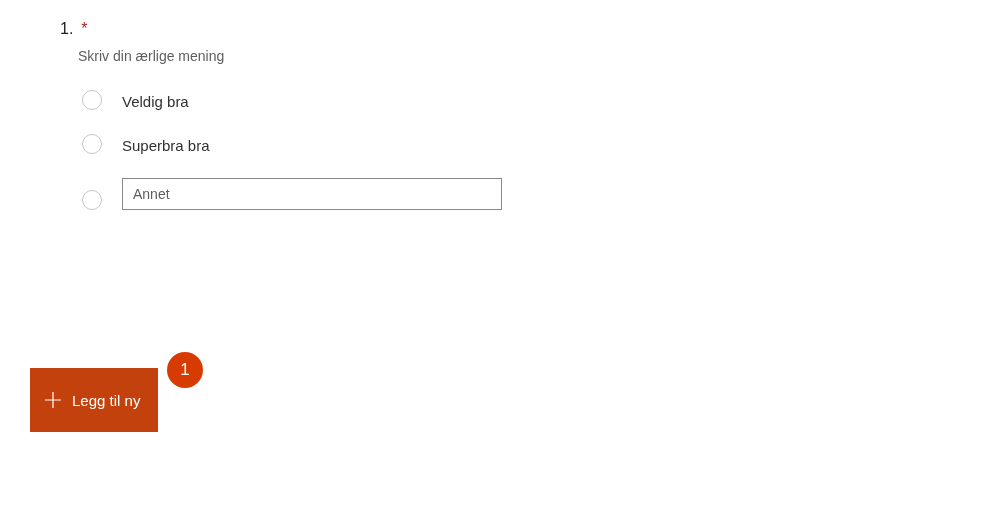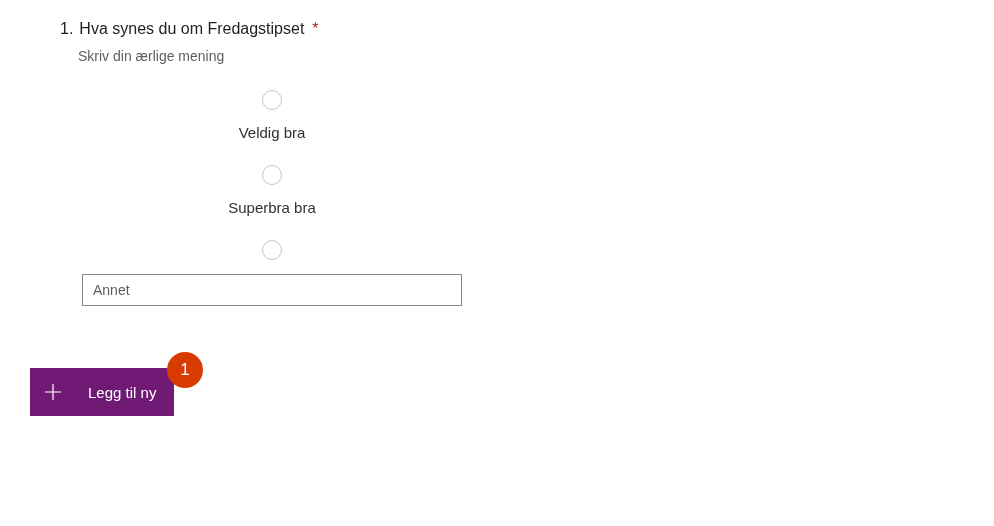--- a/index.html
+++ b/index.html
@@ -32,24 +32,23 @@
       font-size: 14px;
       margin-top: 10px;
       margin-left: 18px;
     }
     .options {
       margin-top: 26px;
       margin-left: 22px;
     }
     .option-row {
       display: flex;
-      align-items: center;
-      gap: 14px;
+      align-items: flex-end;
+      gap: 20px;
       margin-bottom: 24px;
-      flex-direction: column;
     }
     .option-row:last-child { margin-bottom: 6px; }
     .radio {
       width: 20px;
       height: 20px;
       border: 1px solid #c8c6c4;
       border-radius: 50%;
       background: #fff;
       flex-shrink: 0;
       cursor: pointer;
@@ -65,28 +64,28 @@
       padding: 4px 10px;
       font-size: 14px;
       font-family: inherit;
       color: #605e5c;
       outline: none;
     }
     .add-button {
       position: absolute;
       left: 30px;
       top: 368px;
-      background: #701a75;
+      background: #c2410c;
       color: #fff;
       border: none;
-      height: 48px;
+      height: 64px;
       padding: 0 18px 0 14px;
       display: inline-flex;
       align-items: center;
-      gap: 26px;
+      gap: 10px;
       font-size: 15px;
       font-family: inherit;
       cursor: pointer;
     }
     .plus-icon {
       display: inline-flex;
       align-items: center;
       justify-content: center;
     }
     .plus-icon svg { display: block; }
@@ -105,21 +104,20 @@
       font-size: 17px;
       font-weight: 400;
     }
   </style>
 </head>
 <body>
 
 <div class="question-block">
   <div class="q-header">
     <span class="q-number">1.</span>
-    <span class="q-title">Hva synes du om Fredagstipset</span>
     <span class="required">*</span>
   </div>
   <div class="q-subtitle">Skriv din ærlige mening</div>
 
   <div class="options">
     <div class="option-row">
       <span class="radio"></span>
       <span class="option-label">Veldig bra</span>
     </div>
     <div class="option-row">

